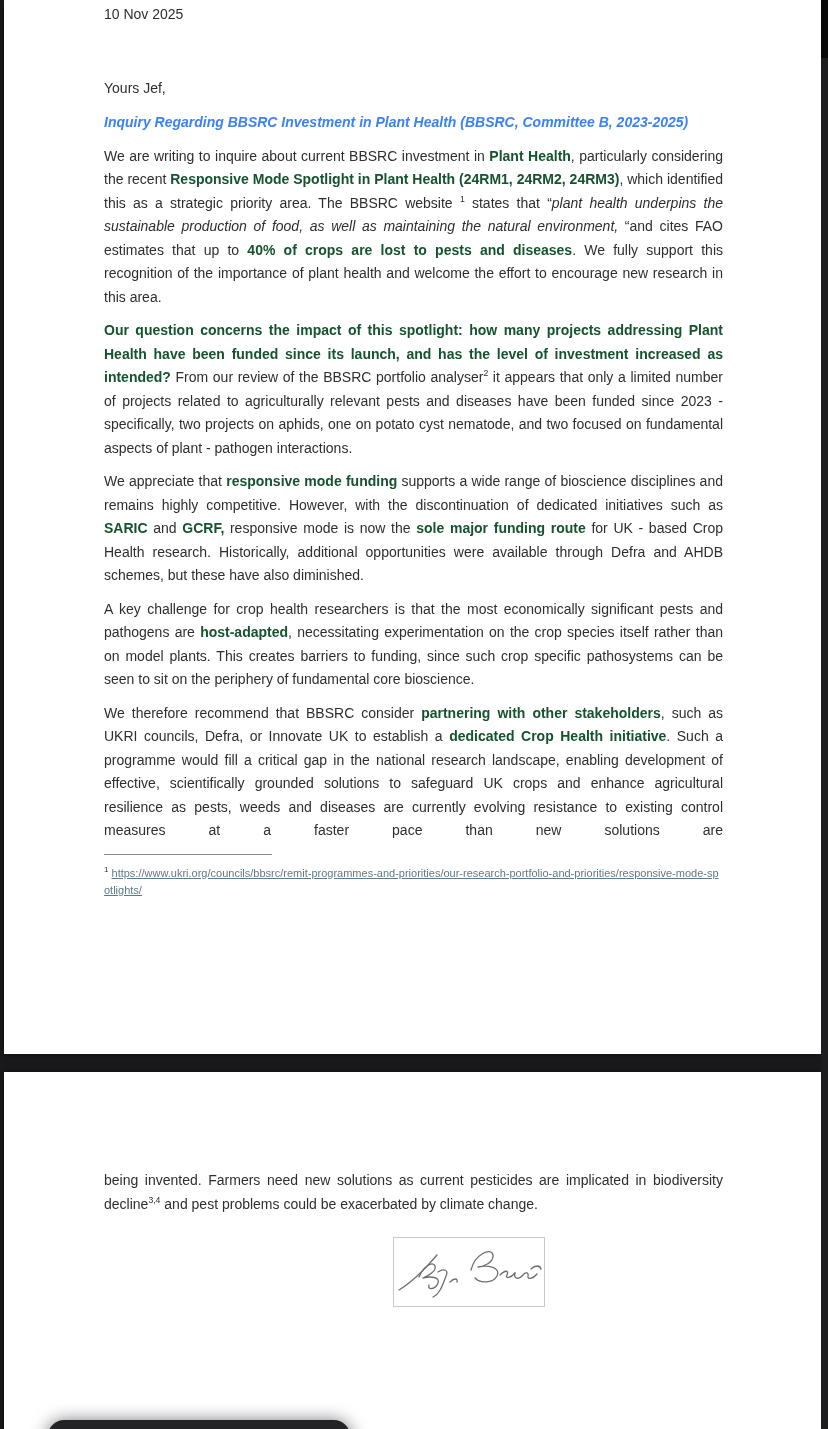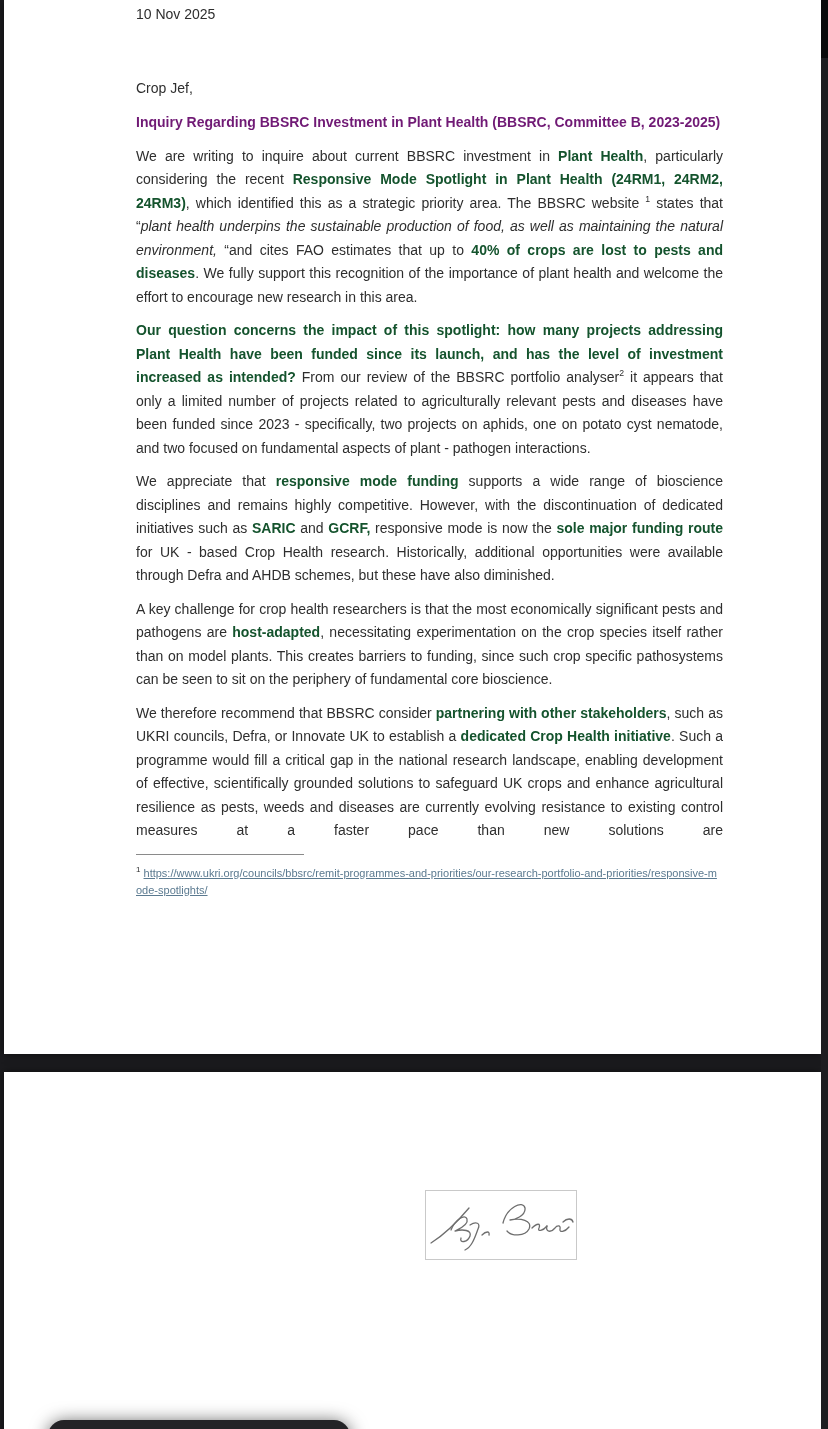--- a/index.html
+++ b/index.html
@@ -17,30 +17,30 @@
     background:#ffffff;
     box-shadow:0 0 8px rgba(0,0,0,0.55);
   }
   #page-1 { top:0; height:1054px; }
   #page-2 { top:1072px; height:600px; }
   .page-content {
     padding:3px 98px 0 100px;
     color:#2e2e2e;
     font-size:14px;
     line-height:23.5px;
-    margin-left:32px;
   }
   #page-2 .page-content { padding-top:97px; }
   .date { margin:0; }
   .salutation { margin:50px 0 0 0; }
   .heading {
     margin:11px 0 0 0;
     font-weight:700;
-    color:#701a75;
+    color:#3b82f6;
     text-align:justify;
+    font-style:italic;
   }
   p.para { margin:10px 0 0 0; text-align:justify; }
   p.para.cont { text-align-last:justify; }
   .b { font-weight:700; color:#14532d; }
   .i { font-style:italic; }
   sup { font-size:0.62em; vertical-align:super; line-height:0; }
   .footnote-sep {
     margin:11px 0 0 0;
     width:168px; height:0;
     border-top:1px solid #8a8a8a;
@@ -77,38 +77,39 @@
     border-radius:16px;
     box-shadow:0 2px 18px rgba(0,0,0,0.65);
   }
 </style>
 </head>
 <body>
 
 <div class="page" id="page-1">
   <div class="page-content">
     <p class="date">10 Nov 2025</p>
-    <p class="salutation">Crop Jef,</p>
+    <p class="salutation">Yours Jef,</p>
     <p class="heading">Inquiry Regarding BBSRC Investment in Plant Health (BBSRC, Committee B, 2023-2025)</p>
 
     <p class="para"><span>We are writing to inquire about current BBSRC investment in </span><span class="b">Plant Health</span><span>, particularly considering the recent </span><span class="b">Responsive Mode Spotlight in Plant Health (24RM1, 24RM2, 24RM3)</span><span>, which identified this as a strategic priority area. The BBSRC website </span><sup>1</sup><span> states that “</span><span class="i">plant health underpins the sustainable production of food, as well as maintaining the natural environment,</span><span> “and cites FAO estimates that up to </span><span class="b">40% of crops are lost to pests and diseases</span><span>. We fully support this recognition of the importance of plant health and welcome the effort to encourage new research in this area.</span></p>
     <p class="para"><span class="b">Our question concerns the impact of this spotlight: how many projects addressing Plant Health have been funded since its launch, and has the level of investment increased as intended?</span><span> From our review of the BBSRC portfolio analyser</span><sup>2</sup><span> it appears that only a limited number of projects related to agriculturally relevant pests and diseases have been funded since 2023 - specifically, two projects on aphids, one on potato cyst nematode, and two focused on fundamental aspects of plant - pathogen interactions.</span></p>
     <p class="para"><span>We appreciate that </span><span class="b">responsive mode funding</span><span> supports a wide range of bioscience disciplines and remains highly competitive. However, with the discontinuation of dedicated initiatives such as </span><span class="b">SARIC</span><span> and </span><span class="b">GCRF,</span><span> responsive mode is now the </span><span class="b">sole major funding route</span><span> for UK - based Crop Health research. Historically, additional opportunities were available through Defra and AHDB schemes, but these have also diminished.</span></p>
     <p class="para"><span>A key challenge for crop health researchers is that the most economically significant pests and pathogens are </span><span class="b">host-adapted</span><span>, necessitating experimentation on the crop species itself rather than on model plants. This creates barriers to funding, since such crop specific pathosystems can be seen to sit on the periphery of fundamental core bioscience.</span></p>
     <p class="para cont"><span>We therefore recommend that BBSRC consider </span><span class="b">partnering with other stakeholders</span><span>, such as UKRI councils, Defra, or Innovate UK to establish a </span><span class="b">dedicated Crop Health initiative</span><span>. Such a programme would fill a critical gap in the national research landscape, enabling development of effective, scientifically grounded solutions to safeguard UK crops and enhance agricultural resilience as pests, weeds and diseases are currently evolving resistance to existing control measures at a faster pace than new solutions are</span></p>
 
     <div class="footnote-sep"></div>
     <div class="footnotes">
       <p class="footnote"><sup>1</sup> <a>https://www.ukri.org/councils/bbsrc/remit-programmes-and-priorities/our-research-portfolio-and-priorities/responsive-mode-spotlights/</a></p>
     </div>
   </div>
 </div>
 
 <div class="page" id="page-2">
   <div class="page-content">
+    <p class="para" style="margin-top:0"><span>being invented. Farmers need new solutions as current pesticides are implicated in biodiversity decline</span><sup>3,4</sup><span> and pest problems could be exacerbated by climate change.</span></p>
 
     <div class="signature-box">
       <svg width="150" height="60" viewBox="0 0 150 60" fill="none" stroke="#6e6e6e" stroke-width="1.3" stroke-linecap="round" stroke-linejoin="round">
         <path d="M5 48 C 18 40, 32 26, 43 13"></path>
         <path d="M25 35 C 29 25, 39 18, 41 24 C 43 30, 33 34, 29 36 C 37 34, 46 35, 44 41 C 42 47, 33 49, 35 43"></path>
         <path d="M44 30 C 50 26, 55 28, 52 34 C 49 42, 46 52, 39 55"></path>
         <path d="M56 40 C 60 36, 64 36, 63 40"></path>
         <path d="M77 28 C 81 12, 97 5, 99 13 C 100 21, 88 25, 84 25 C 94 23, 107 25, 103 34 C 99 42, 85 41, 81 36"></path>
         <path d="M106 33 C 111 28, 115 28, 113 33 C 111 37, 117 36, 121 31"></path>
         <path d="M121 31 C 119 37, 125 38, 129 33 C 131 30, 135 30, 134 34 C 133 38, 139 37, 143 32"></path>

